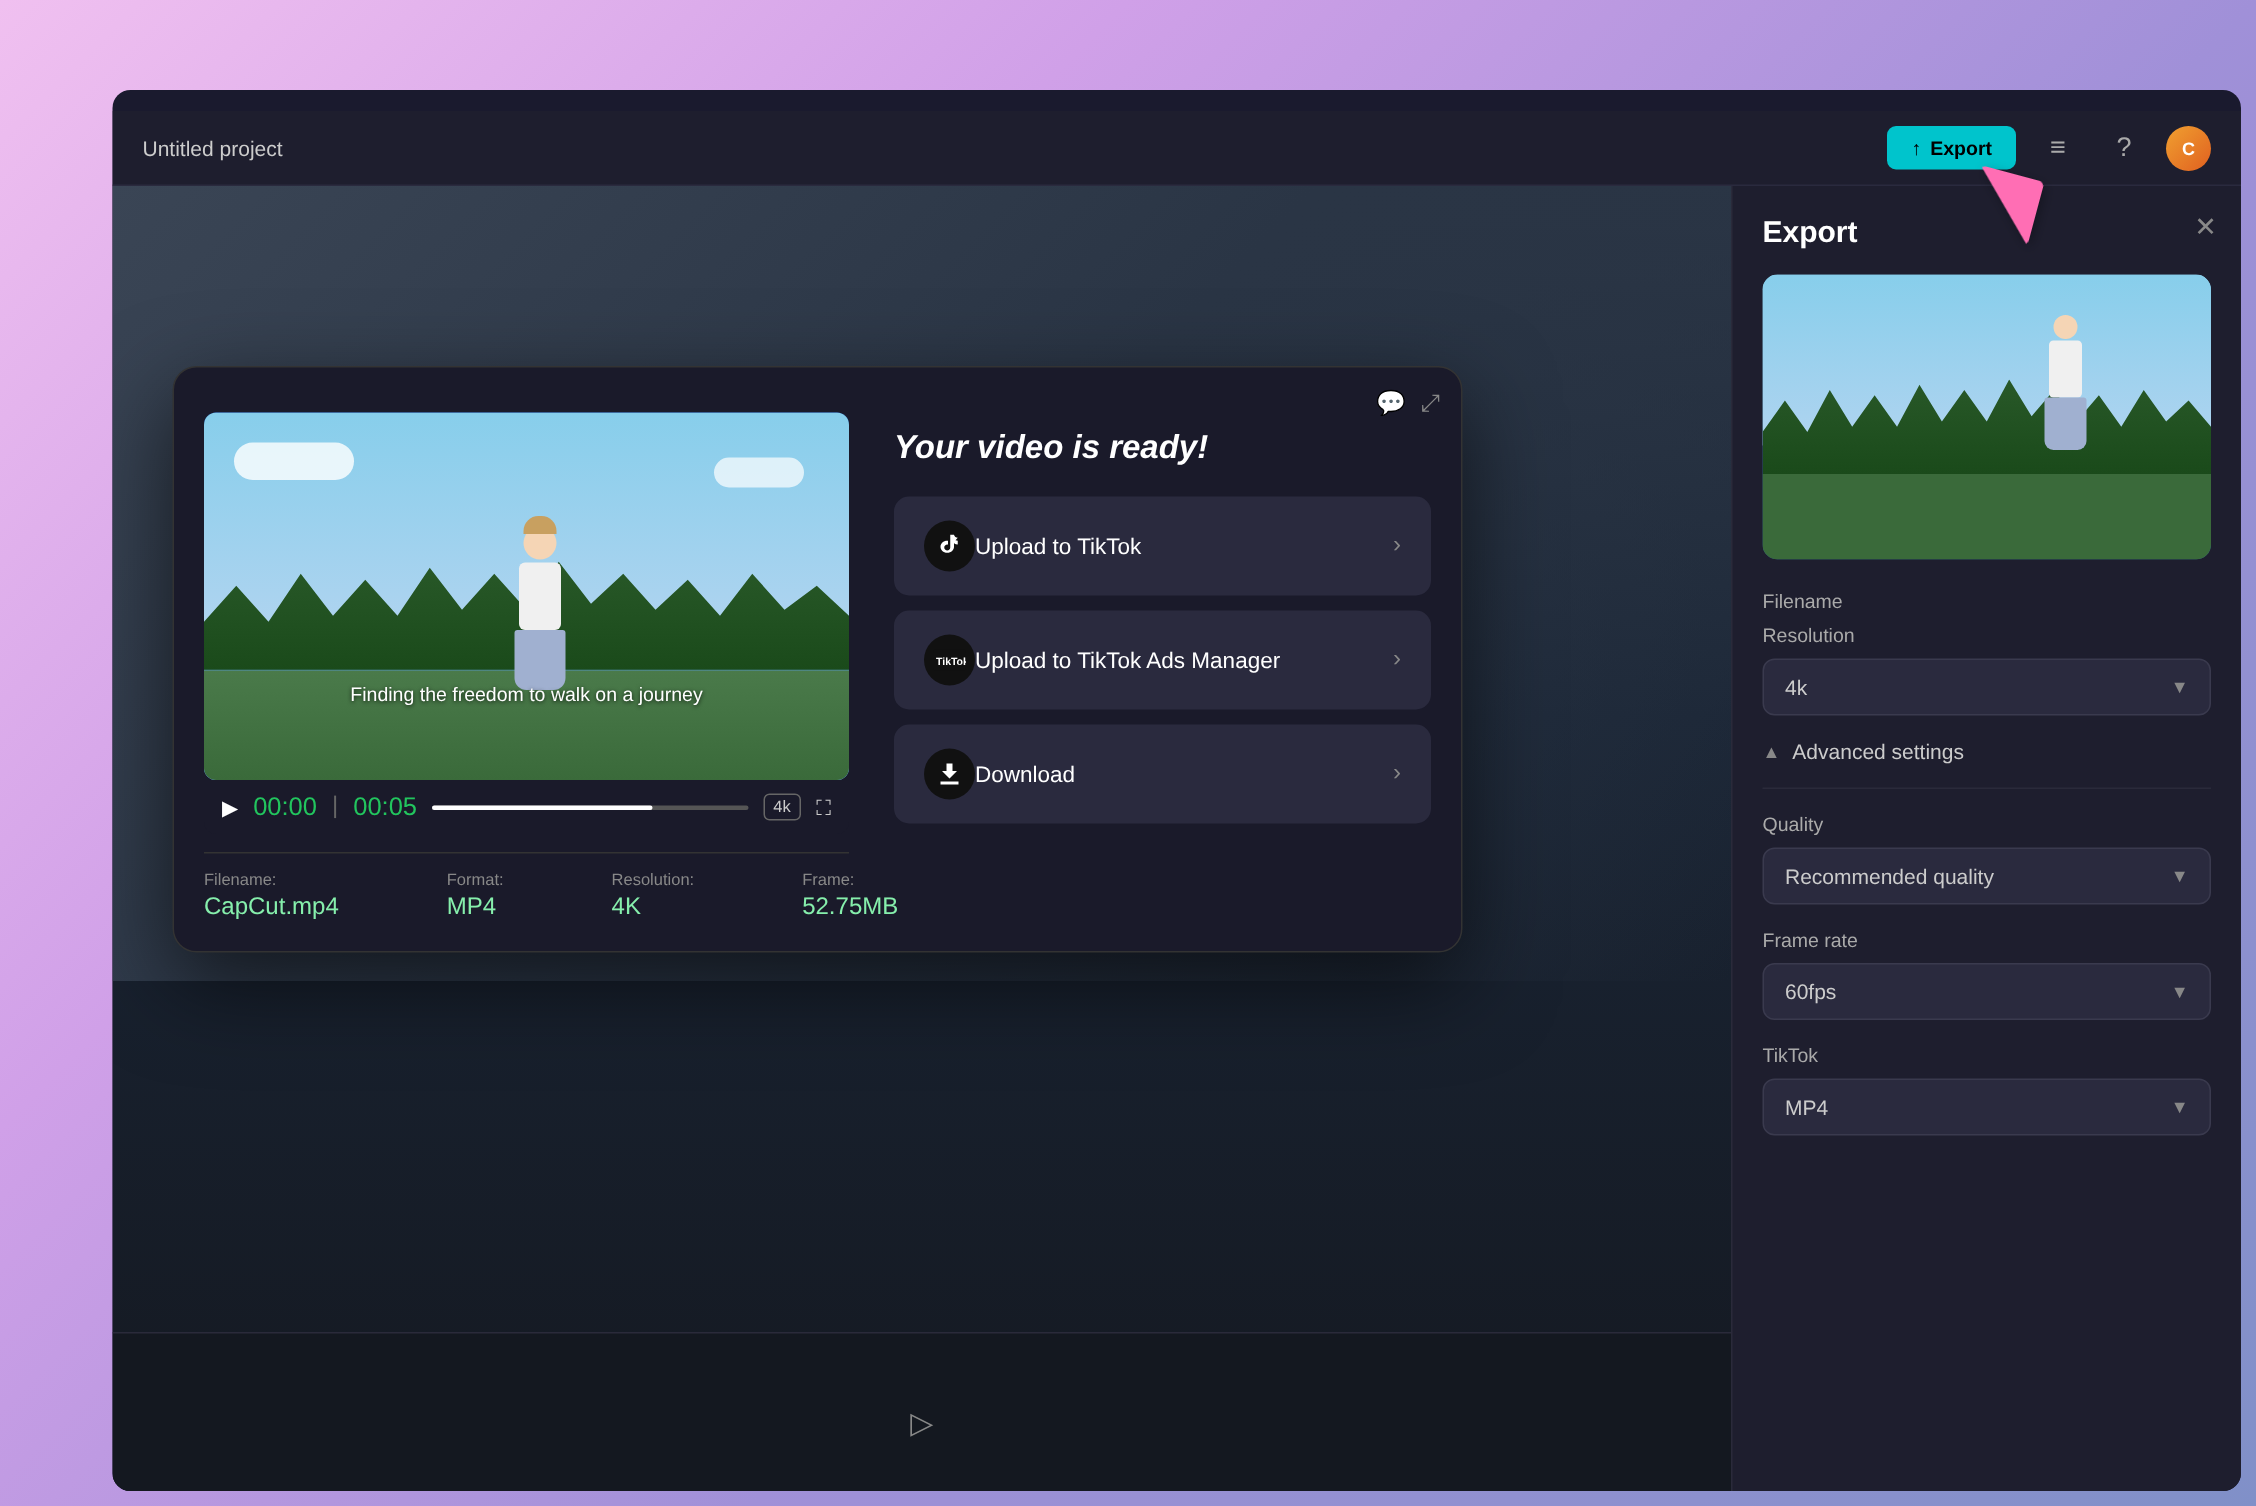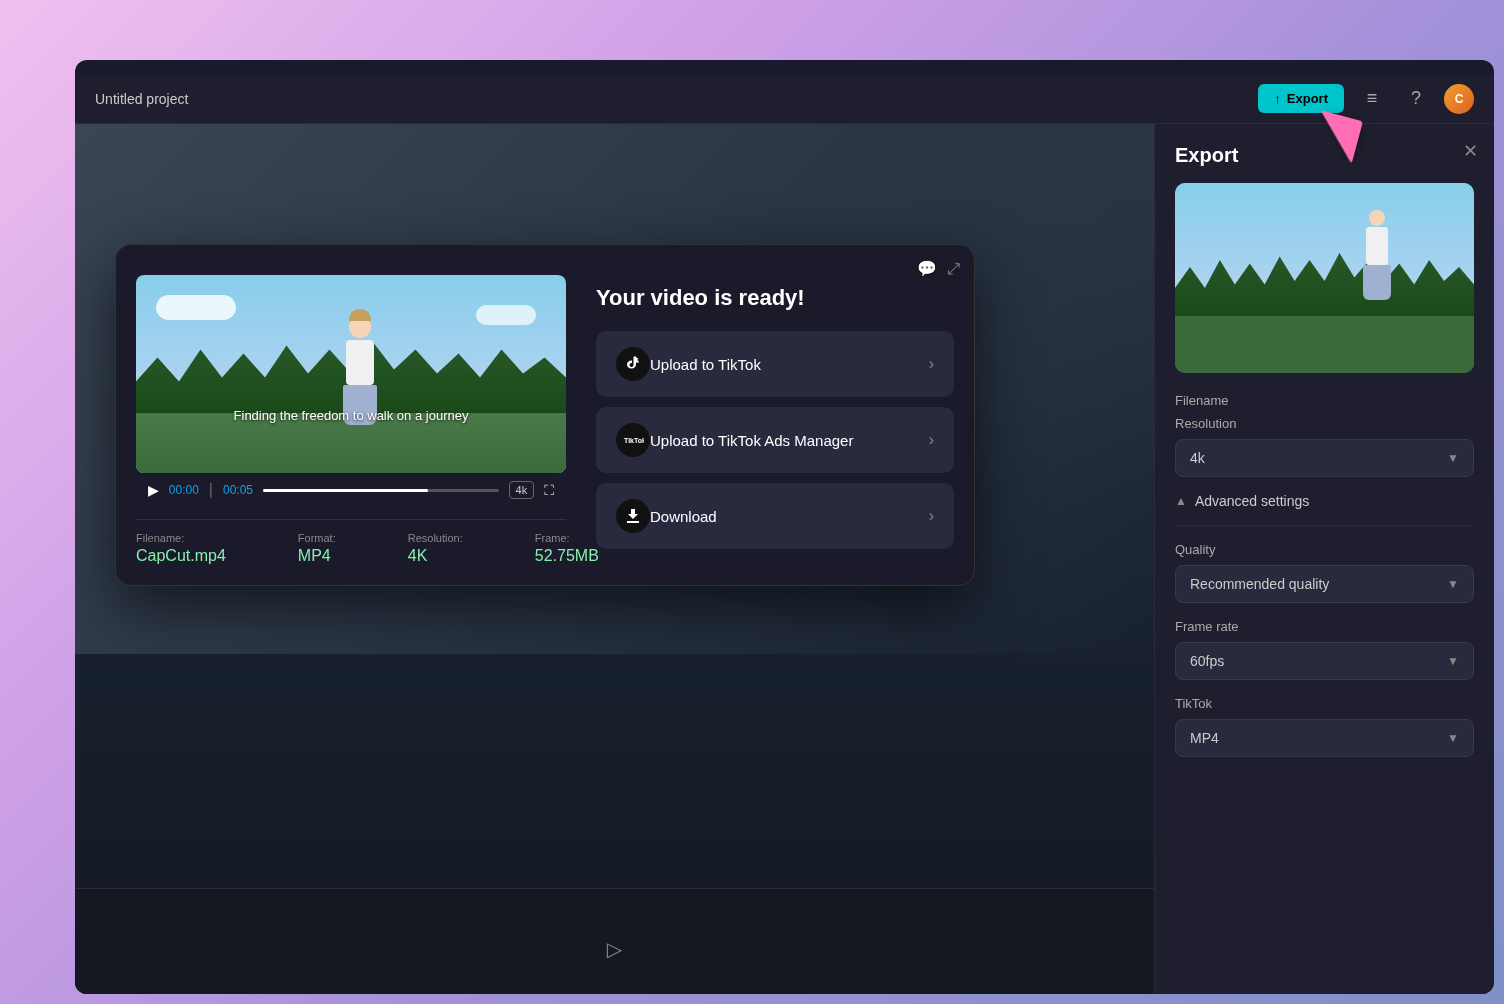--- a/index.html
+++ b/index.html
@@ -139,21 +139,21 @@
       margin-top: 10px;
     }
 
     
     .video-player {
       width: 430px;
       flex-shrink: 0;
     }
     .video-preview {
       width: 100%;
-      height: 198px;
+      height: 245px;
       background: #3b82f6;
       border-radius: 8px;
       position: relative;
       overflow: hidden;
     }
     .video-thumbnail {
       width: 100%;
       height: 100%;
       background: linear-gradient(180deg, #1a3a5a 0%, #2a5a8a 30%, #4a8ab0 60%, #6aaad0 100%);
       position: relative;
@@ -260,22 +260,22 @@
     }
     .play-btn {
       background: none;
       border: none;
       color: white;
       cursor: pointer;
       font-size: 14px;
       padding: 0;
     }
     .time-display {
-      color: #0ea5e9;
-      font-size: 12px;
+      color: #22c55e;
+      font-size: 17px;
     }
     .time-sep {
       color: #666;
     }
     .progress-bar {
       flex: 1;
       height: 3px;
       background: #555;
       border-radius: 2px;
       position: relative;
@@ -332,20 +332,21 @@
     
     .action-panel {
       flex: 1;
       padding-top: 10px;
     }
     .video-ready-title {
       color: white;
       font-size: 22px;
       font-weight: 600;
       margin-bottom: 20px;
+      font-style: italic;
     }
     .action-btn {
       width: 100%;
       background: #2a2a3e;
       border: none;
       border-radius: 10px;
       padding: 16px 20px;
       display: flex;
       align-items: center;
       cursor: pointer;

